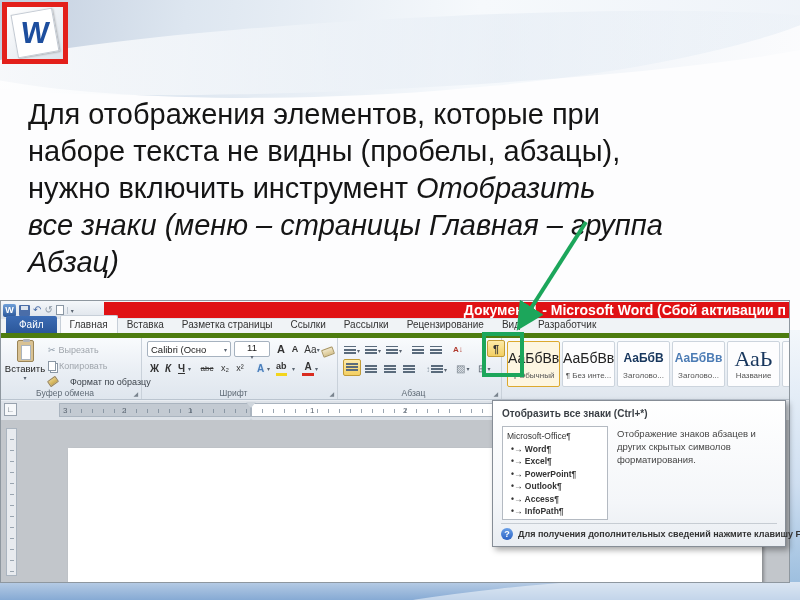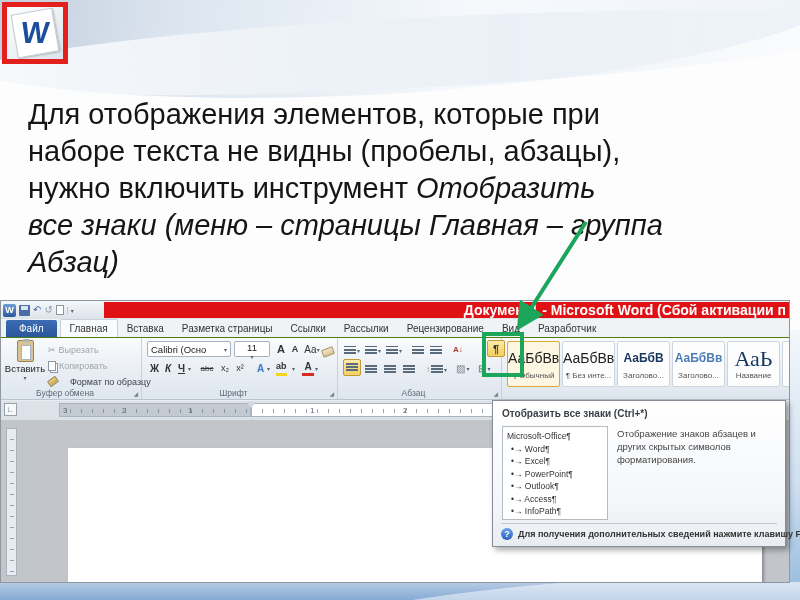--- a/index.html
+++ b/index.html
@@ -44,21 +44,21 @@
     font-size:9px; display:flex; align-items:center; justify-content:center; border-radius:2px; }
   .saveic { width:11px; height:11px; background:#4a6da8; border-radius:1px; position:relative; }
   .saveic span { position:absolute; left:2px; top:1px; width:7px; height:4px; background:#dce4ee; font-size:0; }
   .qat .glyph { font-size:10px; color:#4a6da8; line-height:1; }
   .qat .glyph2 { font-size:10px; color:#8a97a4; line-height:1; }
   .newdoc { width:8px; height:10px; background:#fff; border:1px solid #8a97a4; }
   .qat .dd { border-left:1px solid #c0c8d2; padding-left:3px; }
   .title-red { left:103px; top:1px; right:0; height:16px; background:#e01114; color:#fff; font-size:14px;
     display:flex; align-items:center; justify-content:flex-end; padding-right:3px; white-space:nowrap; overflow:hidden;font-weight:bold; }
 
-  .tabs { left:0; top:18px; width:100%; height:19px; background:#f0f3f6; border-bottom:1px solid #4d7c0f;
+  .tabs { left:0; top:18px; width:100%; height:19px; background:#f0f3f6; border-bottom:5px solid #4d7c0f;
     display:flex; align-items:flex-end; padding-left:5px; }
   .tab { padding:3px 9px; font-size:10px; color:#333; white-space:nowrap; }
   .tab.file { background:linear-gradient(#3c6cb4,#2b579a); color:#fff; border-radius:2px 2px 0 0; margin-right:3px; padding:3px 13px; }
   .tab.active { background:#fafbfc; border:1px solid #c7cfd8; border-bottom:none; border-radius:2px 2px 0 0; }
 
   .ribbon { left:0; top:37px; width:100%; height:62px;
     background:linear-gradient(#f9fbfd,#e9eef4 55%,#dfe6ee); border-bottom:1px solid #bac4cf; }
   .group { position:absolute; top:0; height:61px; border-right:1px solid #c9d1da; }
   .glabel { position:absolute; bottom:1px; left:0; right:12px; text-align:center; font-size:8.5px; color:#5f6a75; white-space:nowrap; }
   .launcher { position:absolute; bottom:2px; right:3px; font-size:6px; color:#7a848e; }
@@ -132,21 +132,21 @@
     box-shadow:2px 2px 3px rgba(0,0,0,.3); }
 
   
   .tooltip { left:492px; top:400px; width:294px; height:147px;
     background:linear-gradient(#ffffff,#f4f6f9 70%,#e9edf2); border:1px solid #868d96;
     box-shadow:3px 3px 6px rgba(0,0,0,.35); z-index:8; padding:7px 9px; }
   .tt-title { font-size:10px; font-weight:bold; color:#3a3f45; }
   .tt-body { display:flex; gap:9px; margin-top:7px; }
   .tt-sample { width:106px; height:94px; background:#fff; border:1px solid #b4bac2; font-size:8.5px;
     line-height:12.5px; padding:3px 4px; color:#333; overflow:hidden; }
-  .tt-sample div:not(:first-child) { padding-left:4px; }
+  .tt-sample div:not(:first-child) { padding-left:4px;font-weight:bold; }
   .tt-desc { flex:1; font-size:9.5px; line-height:13px; color:#444; padding-top:1px; }
   .tt-footer { position:absolute; left:8px; right:8px; bottom:6px; border-top:1px solid #c6ccd3; padding-top:4px;
     display:flex; align-items:center; gap:5px; font-size:9px; font-weight:bold; color:#333; white-space:nowrap; }
   .helpc { width:12px; height:12px; flex:0 0 12px; border-radius:50%; background:linear-gradient(#6aa0e8,#2b62c4); color:#fff;
     font-size:9px; font-weight:bold; display:flex; align-items:center; justify-content:center; }
 
   .overlay { left:0; top:0; width:800px; height:600px; z-index:9; pointer-events:none; }
 </style>
 </head>
 <body>

